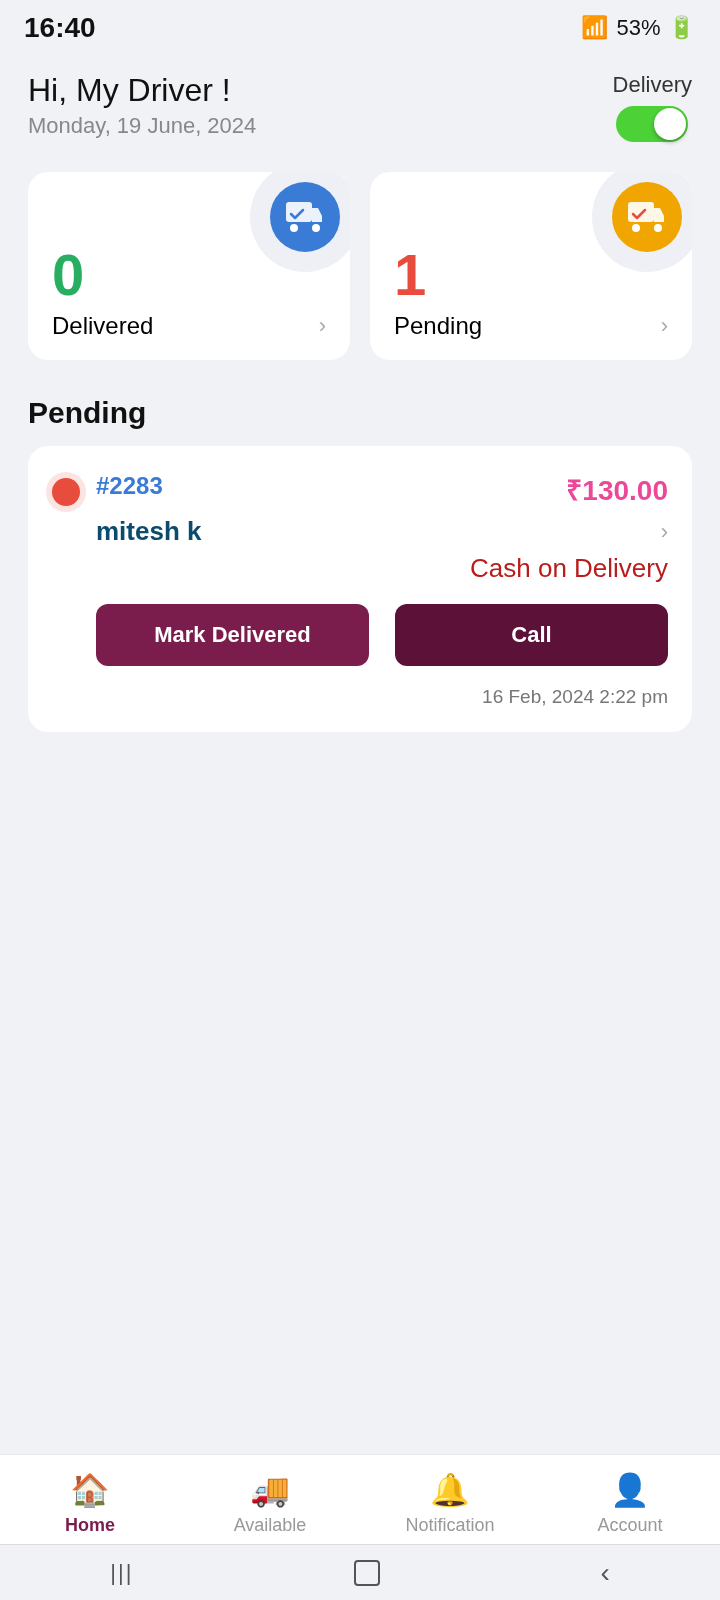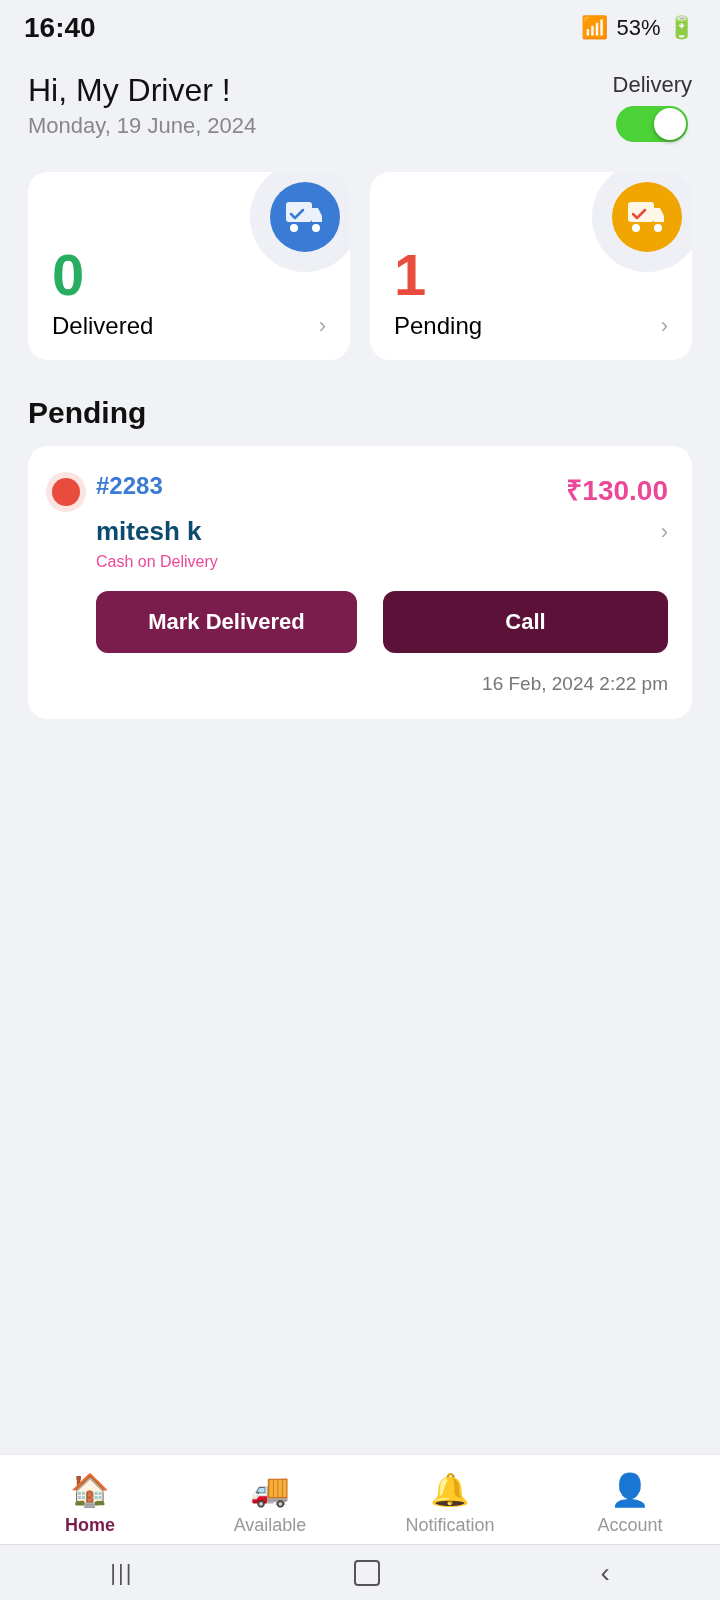--- a/index.html
+++ b/index.html
@@ -212,24 +212,25 @@
     .order-name {
       font-size: 26px;
       font-weight: 600;
       color: #0c4a6e;
     }
     .order-chevron {
       font-size: 22px;
       color: #aaa;
     }
     .order-payment-type {
-      font-size: 16px;
-      color: #ec4899;
+      font-size: 26px;
+      color: #b91c1c;
       padding-left: 44px;
       margin-bottom: 20px;
+      text-align: right;
     }
     .order-actions {
       display: flex;
       gap: 26px;
       padding-left: 44px;
       margin-bottom: 20px;
     }
     .btn-mark-delivered {
       flex: 1;
       background: #7b1d4c;
@@ -240,21 +241,21 @@
       font-size: 22px;
       font-weight: 700;
       cursor: pointer;
     }
     .btn-call {
       flex: 1;
       background: #5c1238;
       color: #fff;
       border: none;
       border-radius: 12px;
-      padding: 18px 12px;
+      padding: 18px 0;
       font-size: 22px;
       font-weight: 700;
       cursor: pointer;
       text-align: center;
     }
     .order-timestamp {
       font-size: 19px;
       color: #777;
       text-align: right;
     }

